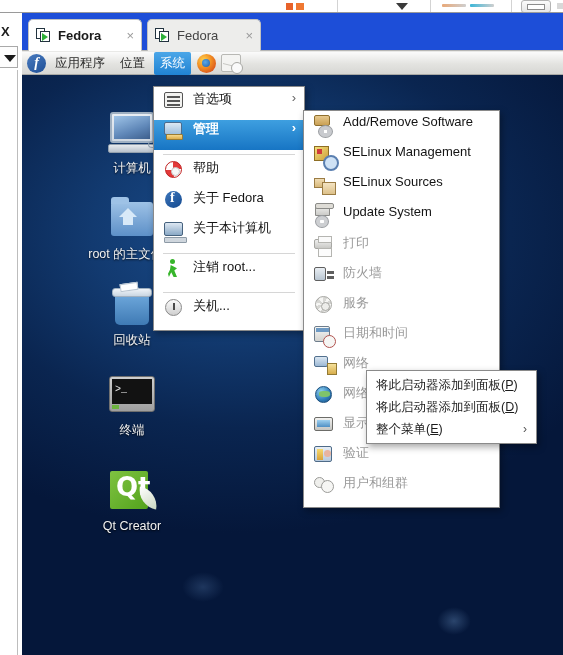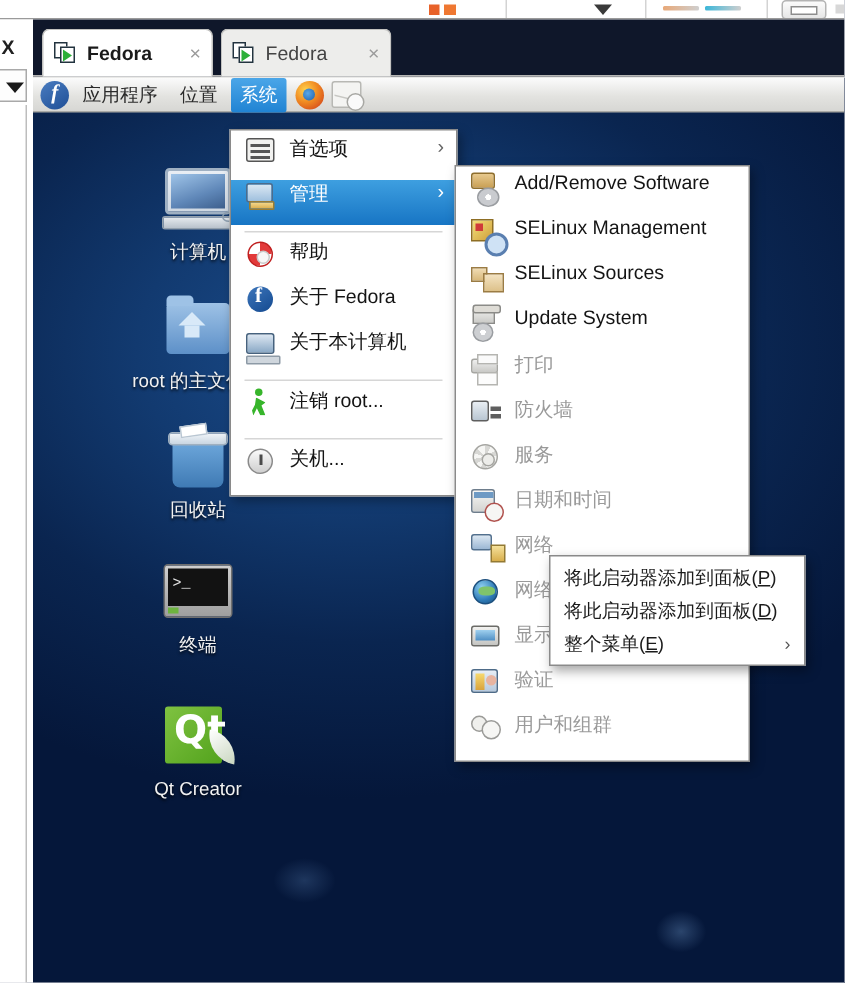--- a/index.html
+++ b/index.html
@@ -63,21 +63,21 @@
     border: 1px solid #bdbdbd; border-top: none; background: #ffffff;
   }
 
   
   .browser {
     position: absolute; left: 22px; top: 13px; width: 541px; height: 642px;
     background: #e9e9e7;
   }
   .tabbar {
     position: absolute; left: 0; top: 0; width: 541px; height: 38px;
-    background: #0f172a;
+    background: #1d4ed8;
     border-bottom: 1px solid #b6b6b4;
   }
   .tab {
     position: absolute; top: 6px; height: 32px;
     border: 1px solid #c2c2c0; border-bottom: none;
     border-radius: 5px 5px 0 0;
     display: flex; align-items: center; padding: 0 7px;
   }
   .tab.active { left: 6px; width: 114px; background: #ffffff; }
   .tab.inactive { left: 125px; width: 114px; background: #ededeb; }
@@ -234,20 +234,21 @@
   #menu-ctx    { left: 366px; top: 370px; width: 171px; }
 
   .mrow {
     position: relative; display: flex; align-items: flex-start;
     height: 30px; padding: 0 8px 0 9px; font-size: 13px; color: #141414;
     white-space: nowrap;
   }
   .mrow.sel {
     background: linear-gradient(#3e9fe0, #1775c4);
     color: #ffffff;
+    font-weight: bold;
   }
   .mrow.dim { color: #9a9a9a; }
   .mrow .mi { width: 21px; height: 21px; flex: 0 0 21px; margin-right: 9px; position: relative; }
   .mrow .mlabel { flex: 1 1 auto; }
   .mrow .marrow {
     font-size: 13px; color: #666; margin-left: 8px;
   }
   .mrow.sel .marrow { color: #ffffff; }
   .msep { height: 1px; margin: 4px 9px; background: #d6d6d6; }
 

